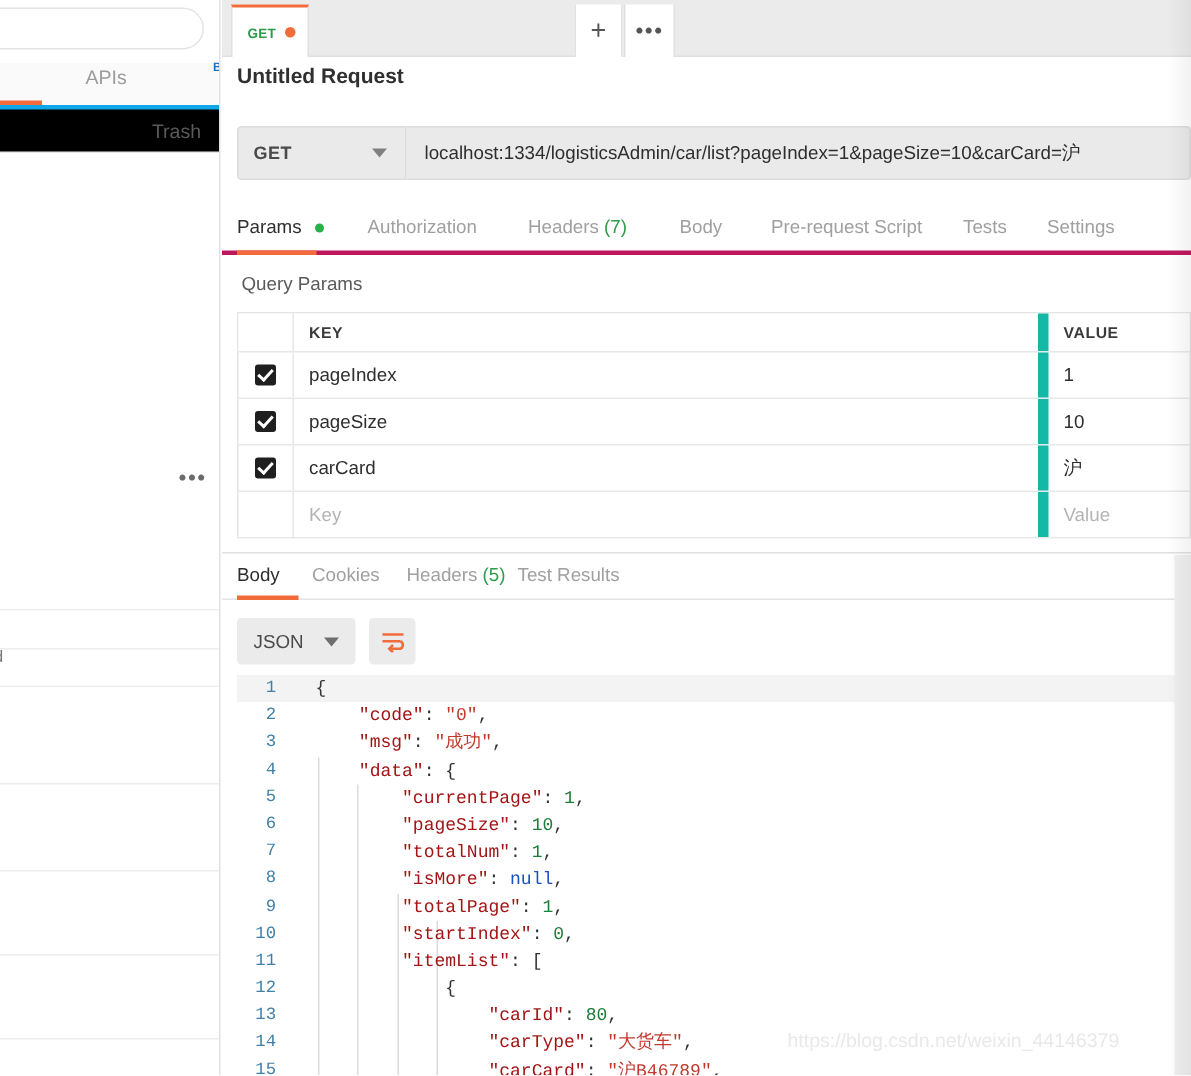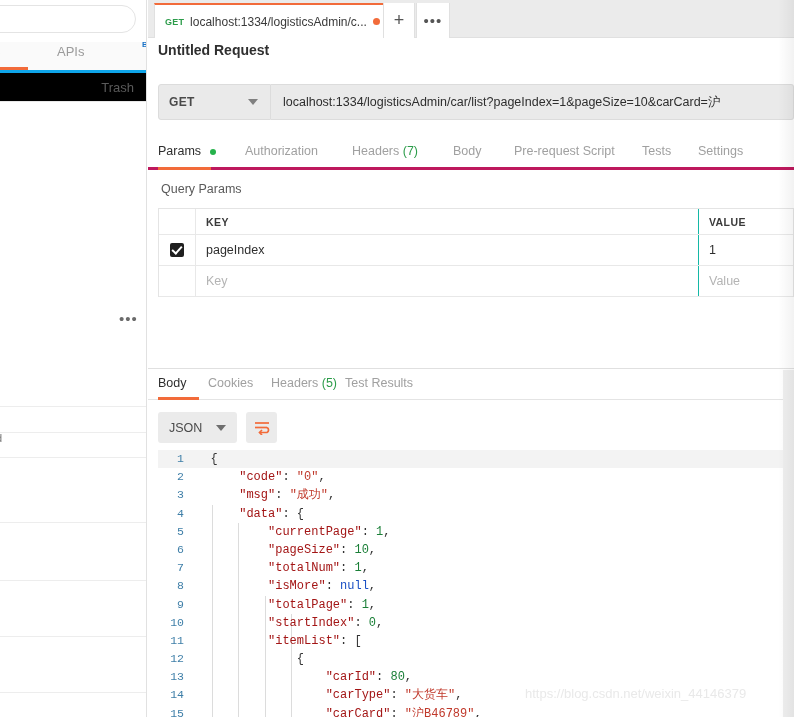--- a/index.html
+++ b/index.html
@@ -292,21 +292,21 @@
     width: 36px;
     display: flex;
     align-items: center;
     justify-content: center;
     flex: 0 0 auto;
   }
   .qp-cell-key {
     width: 504px;
     padding-left: 10px;
     border-left: 1px solid #e8e8e8;
-    border-right: 1px solid #14b8a6;
+    border-right: 7px solid #14b8a6;
     height: 100%;
     display: flex;
     align-items: center;
     flex: 0 0 auto;
   }
   .qp-cell-val {
     flex: 1;
     padding-left: 10px;
     height: 100%;
     display: flex;
@@ -525,21 +525,20 @@
         <div style="top:590px"></div>
       </div>
     </div>
   </div>
 
   <div class="main">
 
     <div class="tabstrip">
       <div class="req-tab">
         <span class="req-tab-method">GET</span>
-        <span class="req-tab-name">localhost:1334/logisticsAdmin/c...</span>
         <span class="req-tab-dot"></span>
       </div>
       <div class="tab-plus">+</div>
       <div class="tab-more">•••</div>
     </div>
 
     <div class="req-title">Untitled Request</div>
 
     <div class="urlbar">
       <div class="method-box">
@@ -586,21 +585,43 @@
           <div class="qp-checkbox"></div>
         </div>
         <div class="qp-cell-key">
           <span class="qp-text">pageIndex</span>
         </div>
         <div class="qp-cell-val">
           <span class="qp-text">1</span>
         </div>
       </div>
 
-
+      <div class="qp-row">
+        <div class="qp-cell-check">
+          <div class="qp-checkbox"></div>
+        </div>
+        <div class="qp-cell-key">
+          <span class="qp-text">pageSize</span>
+        </div>
+        <div class="qp-cell-val">
+          <span class="qp-text">10</span>
+        </div>
+      </div>
+
+      <div class="qp-row">
+        <div class="qp-cell-check">
+          <div class="qp-checkbox"></div>
+        </div>
+        <div class="qp-cell-key">
+          <span class="qp-text">carCard</span>
+        </div>
+        <div class="qp-cell-val">
+          <span class="qp-text">沪</span>
+        </div>
+      </div>
 
       <div class="qp-row">
         <div class="qp-cell-check"></div>
         <div class="qp-cell-key">
           <span class="qp-placeholder">Key</span>
         </div>
         <div class="qp-cell-val">
           <span class="qp-placeholder">Value</span>
         </div>
       </div>

